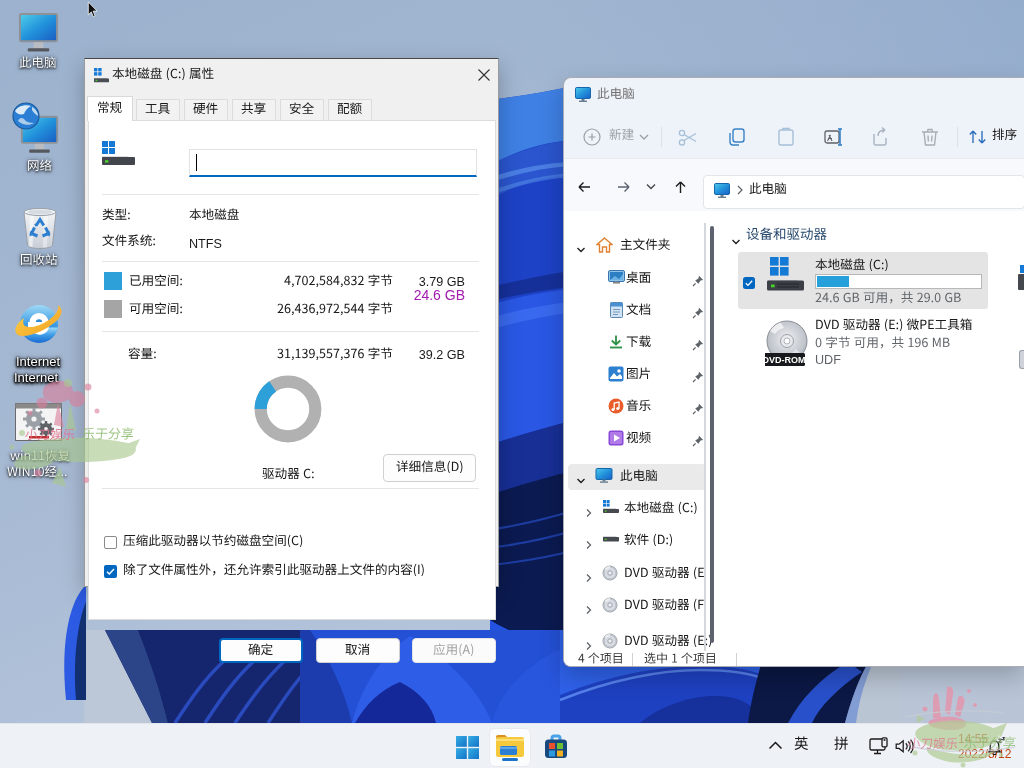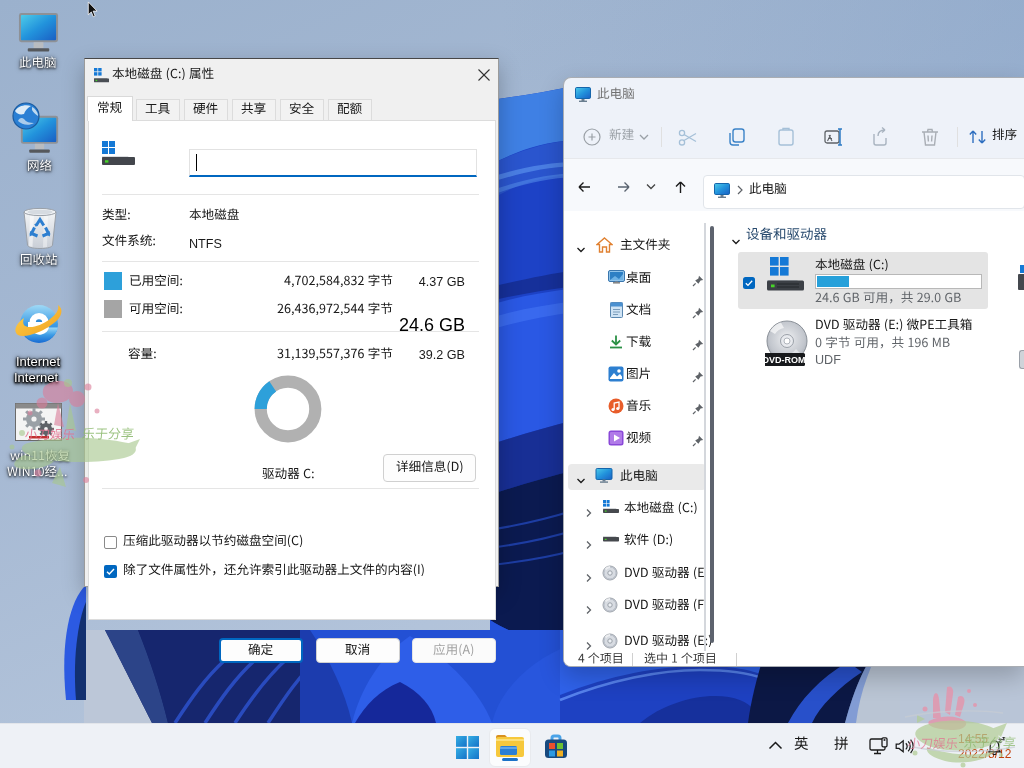--- a/index.html
+++ b/index.html
@@ -454,22 +454,22 @@
           <use href="#g0032" x="4441.0"></use>
           <use href="#g002c" x="4996.0"></use>
           <use href="#g0035" x="5274.0"></use>
           <use href="#g0034" x="5829.0"></use>
           <use href="#g0034" x="6384.0"></use>
           <use href="#g5b57" x="7199.0"></use>
           <use href="#g8282" x="8199.0"></use>
         </g>
       </svg>
     </div>
-    <div class="a" style="top:216px;right:33px;z-index:4;font-size:12.6px;color:#1a1a1a">4.37 GB</div>
-    <div class="a" style="top:256px;right:33px;z-index:4;font-size:18px;color:#000000">24.6 GB</div>
+    <div class="a" style="top:216px;right:33px;z-index:4;font-size:12.6px;color:#1a1a1a">3.79 GB</div>
+    <div class="a" style="top:228px;right:33px;z-index:4;font-size:14px;color:#a21caf">24.6 GB</div>
     <div class="a" style="left:17px;top:272px;width:377px;height:1px;background:#e5e5e5;z-index:4"></div>
     <div class="a" style="left:43px;top:288px;z-index:4">
       <svg class="r " width="28.7" height="12.6" viewBox="0 0 2278.0 1000" style="">
         <g fill="#1a1a1a">
           <use href="#g5bb9" x="0.0"></use>
           <use href="#g91cf" x="1000.0"></use>
           <use href="#g003a" x="2000.0"></use>
         </g>
       </svg>
     </div>

